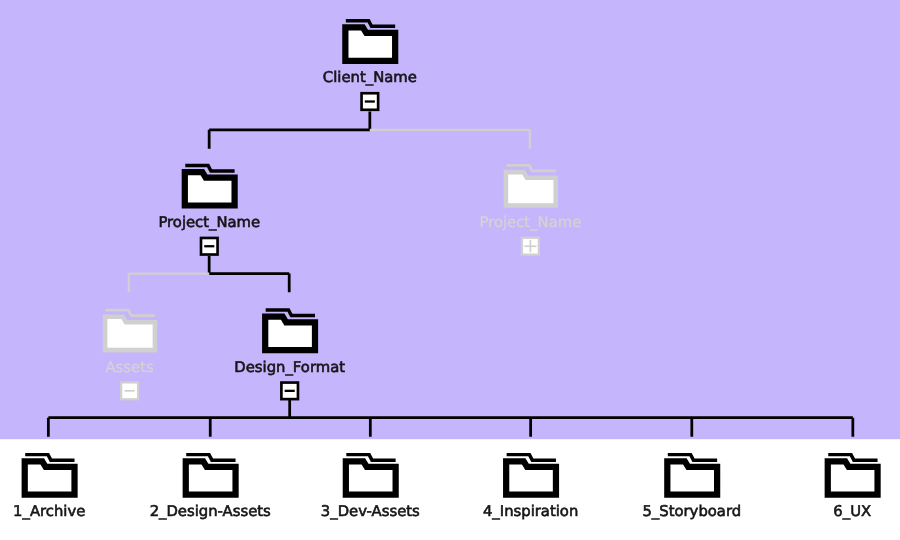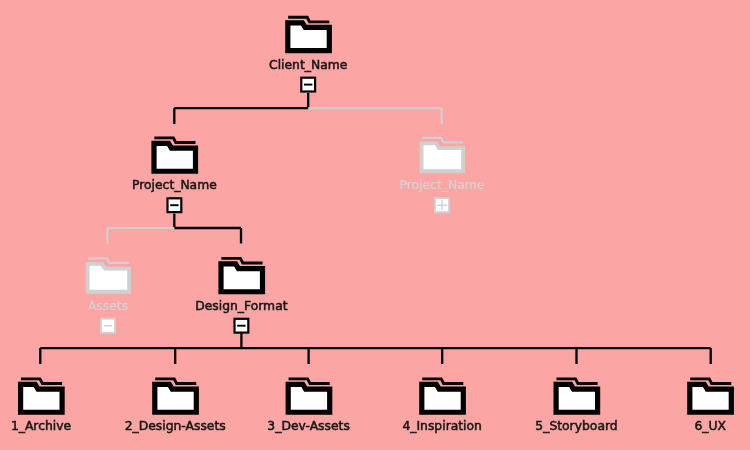--- a/index.html
+++ b/index.html
@@ -1,19 +1,19 @@
 <!DOCTYPE html>
 <html><head>
 <meta charset="utf-8">
 <title>Folder structure tree</title>
 <style>
   html,body{margin:0;padding:0;}
   body{width:750px;height:450px;background:#ffffff;overflow:hidden;
        font-family:"DejaVu Sans",sans-serif;}
-  #stage{position:relative;width:750px;height:450px;background:#fca5a5;}
+  #stage{position:relative;width:750px;height:366px;background:#c4b5fd;}
   svg{display:block;}
   .node-label{font-family:"DejaVu Sans",sans-serif;font-size:12.35px;
               text-anchor:middle;dominant-baseline:alphabetic;
               paint-order:stroke fill;}
   .folder-tab{fill:none;stroke-linecap:butt;stroke-linejoin:miter;}
   .folder-body{stroke-linejoin:miter;}
   .connector-path{fill:none;stroke-linecap:butt;stroke-linejoin:miter;}
   .toggle-bar-h,.toggle-bar-v{fill:none;stroke-linecap:butt;}
 </style>
 </head>

